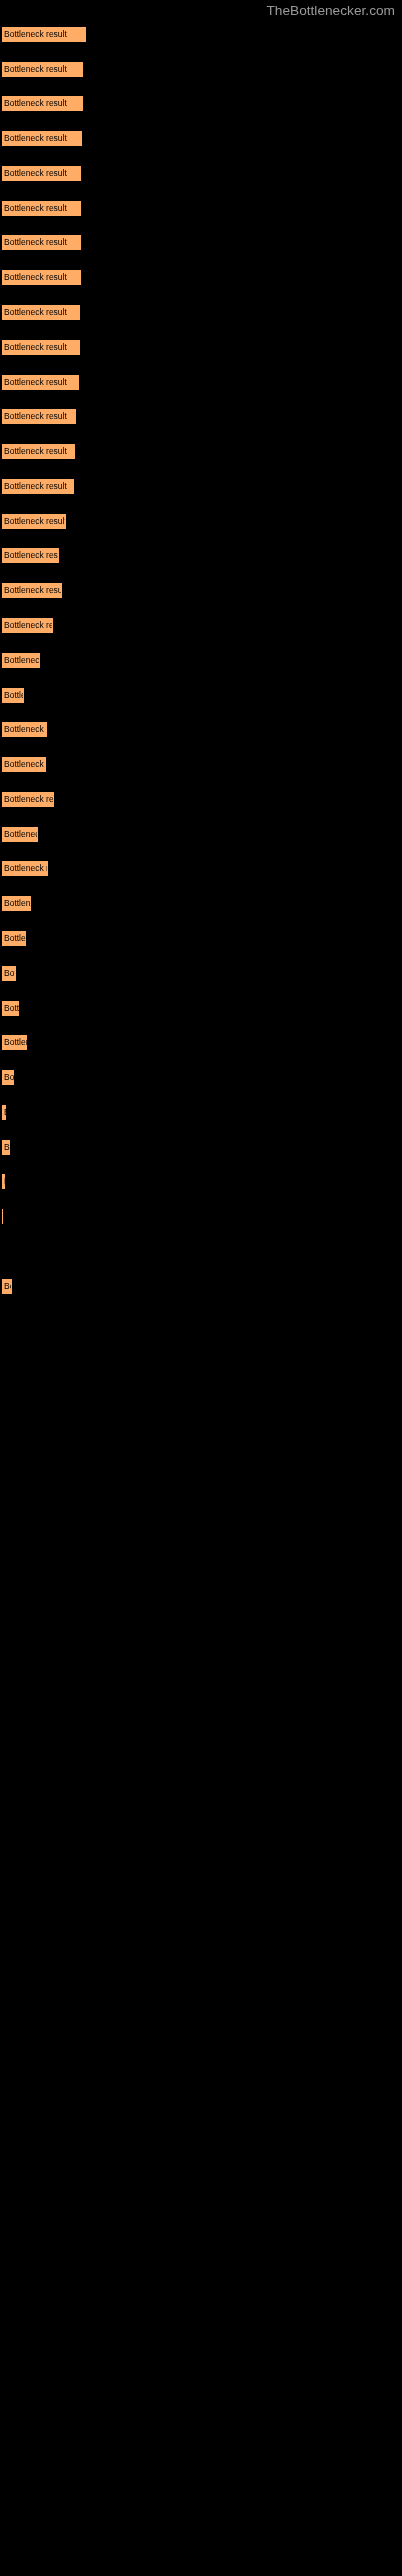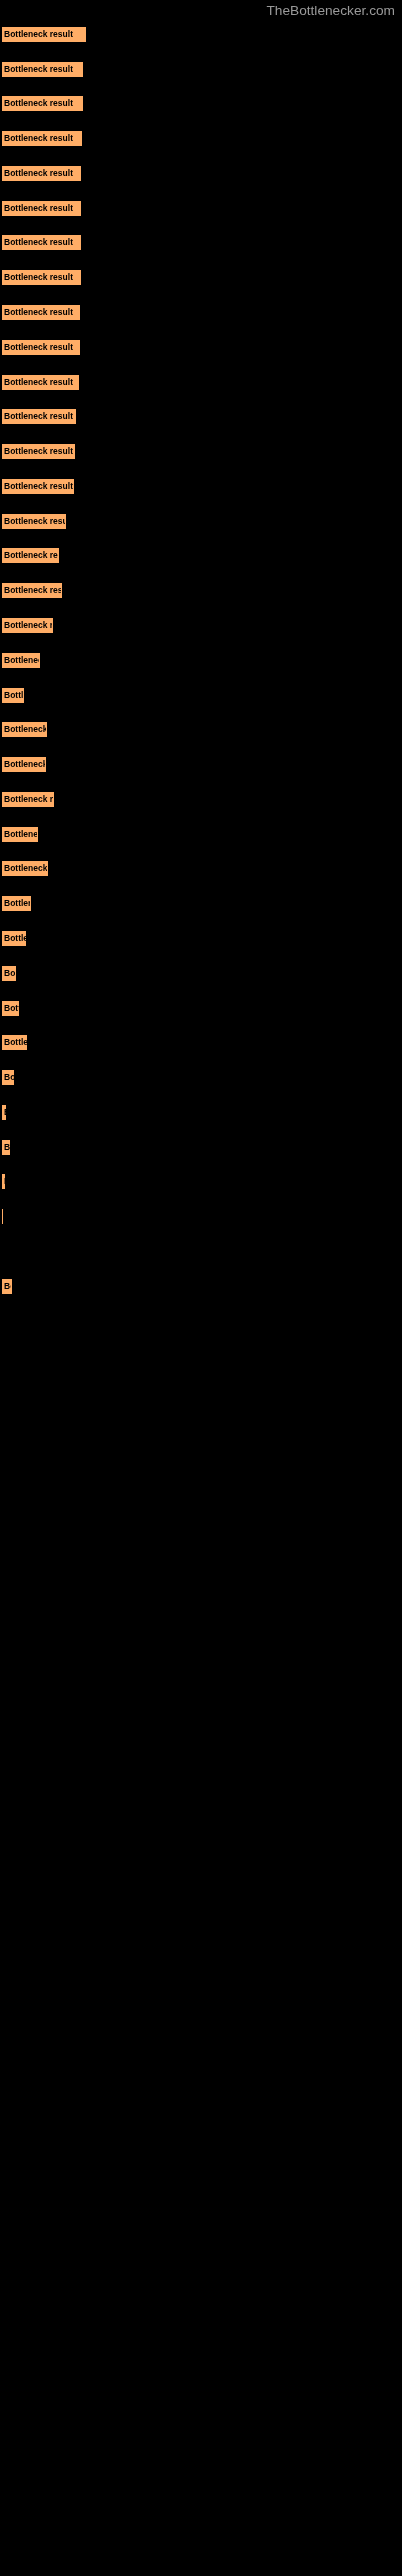--- a/index.html
+++ b/index.html
@@ -26,21 +26,20 @@
     font-size: 13.7px;
     font-family: "Liberation Sans", sans-serif;
     line-height: 21px;
   }
   #chart-area {
     position: absolute;
     top: 21px;
     left: 0;
     width: 328px;
     height: 2555px;
-    font-weight: bold;
   }
   .bar-row {
     position: absolute;
     left: 0;
     width: 403px;
     height: 17px;
   }
   .bar {
     position: absolute;
     left: 0.8px;

